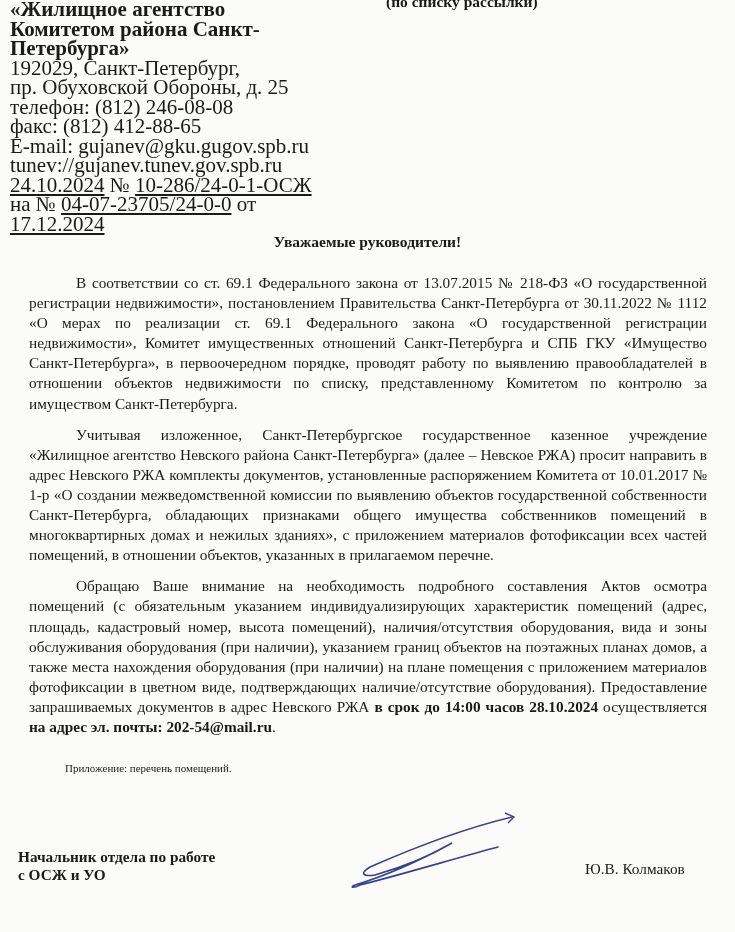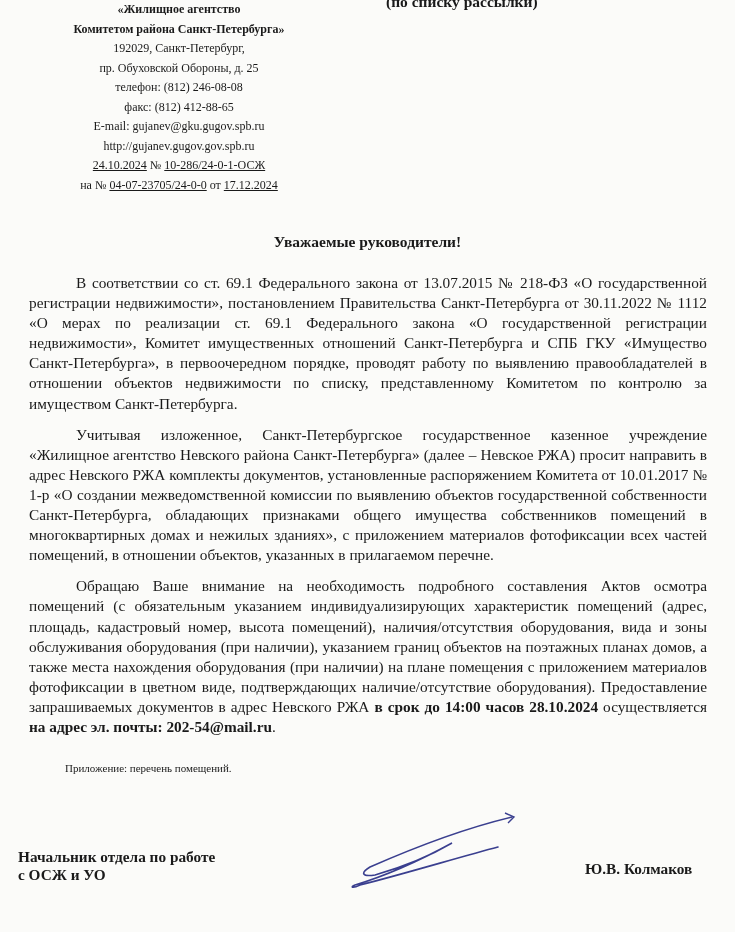--- a/index.html
+++ b/index.html
@@ -5,21 +5,21 @@
   html, body { margin: 0; padding: 0; }
   body {
     width: 735px; height: 932px; overflow: hidden;
     background: #fbfbf9;
     font-family: "Liberation Serif", serif;
     color: #1a1a1a;
     position: relative;
   }
   .letterhead {
     position: absolute; left: 10px; top: 0; width: 338px;
-    text-align: center; font-size: 12px; line-height: 19.5px;
+    font-size: 21px; line-height: 19.5px;
   }
   .letterhead .b { font-weight: bold; }
   .letterhead .u { text-decoration: underline; }
   .recipient {
     position: absolute; left: 386px; top: -7px;
     font-size: 15.5px; font-weight: bold;
   }
   .salutation {
     position: absolute; left: 0; width: 735px; top: 233px;
     text-align: center; font-weight: bold; font-size: 15.5px;
@@ -32,40 +32,40 @@
   .body b { font-weight: bold; }
   .attachment {
     position: absolute; left: 65px; top: 762px; font-size: 11px;
   }
   .sig-title {
     position: absolute; left: 18px; top: 848px;
     font-weight: bold; font-size: 15.3px; line-height: 18px;
   }
   .sig-name {
     position: absolute; left: 585px; top: 860px;
-    font-weight: bold; font-size: 15.3px;
+    font-weight: normal; font-size: 15.3px;
   }
   .signature {
     position: absolute; left: 340px; top: 805px; width: 200px; height: 100px;
   }
 </style>
 </head>
 <body>
 
 <div class="recipient">(по списку рассылки)</div>
 
 <div class="letterhead">
   <div class="b">«Жилищное агентство</div>
   <div class="b">Комитетом района Санкт-Петербурга»</div>
   <div>192029, Санкт-Петербург,</div>
   <div>пр. Обуховской Обороны, д. 25</div>
   <div>телефон: (812) 246-08-08</div>
   <div>факс: (812) 412-88-65</div>
   <div>E-mail: gujanev@gku.gugov.spb.ru</div>
-  <div>http://gujanev.gugov.gov.spb.ru</div>
+  <div>tunev://gujanev.tunev.gov.spb.ru</div>
   <div>
     <span class="u">24.10.2024</span>
     <span>№</span>
     <span class="u">10-286/24-0-1-ОСЖ</span>
   </div>
   <div>
     <span>на №</span>
     <span class="u">04-07-23705/24-0-0</span>
     <span>от</span>
     <span class="u">17.12.2024</span>

